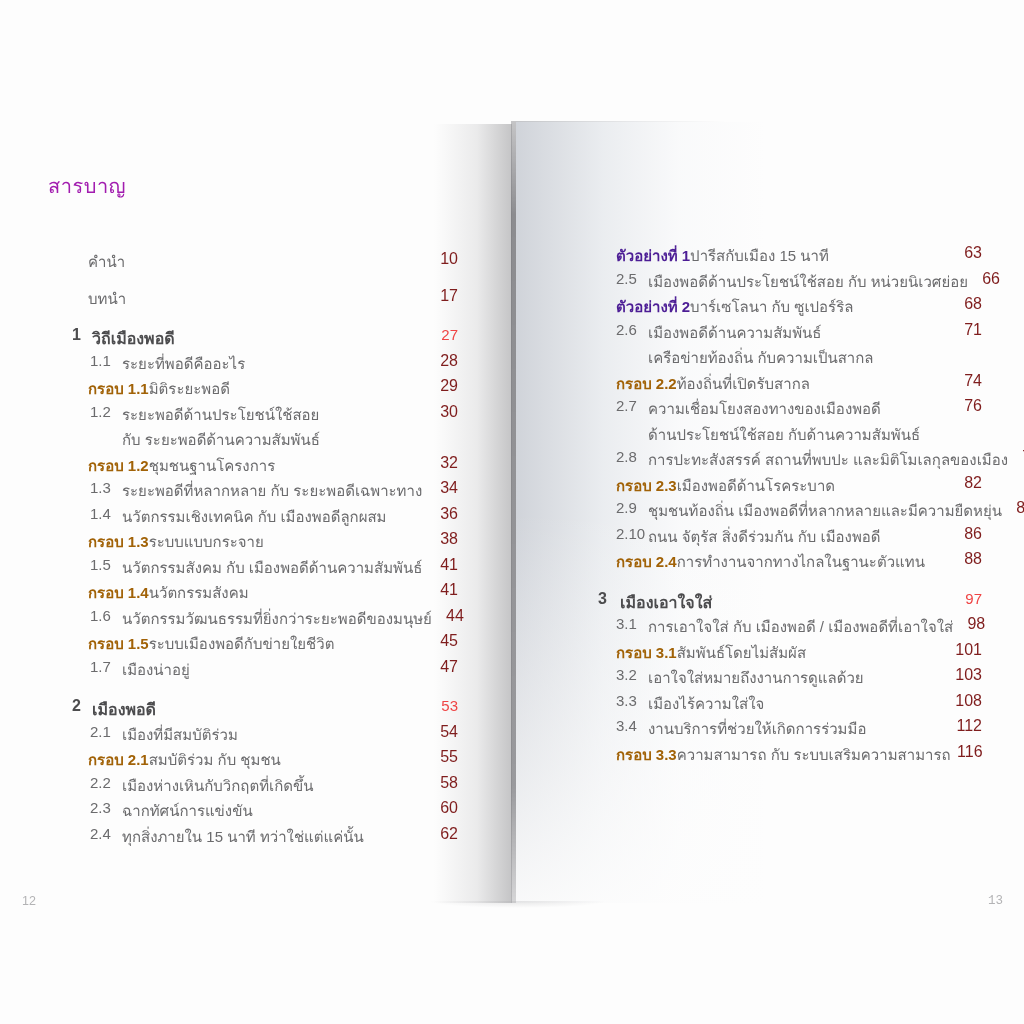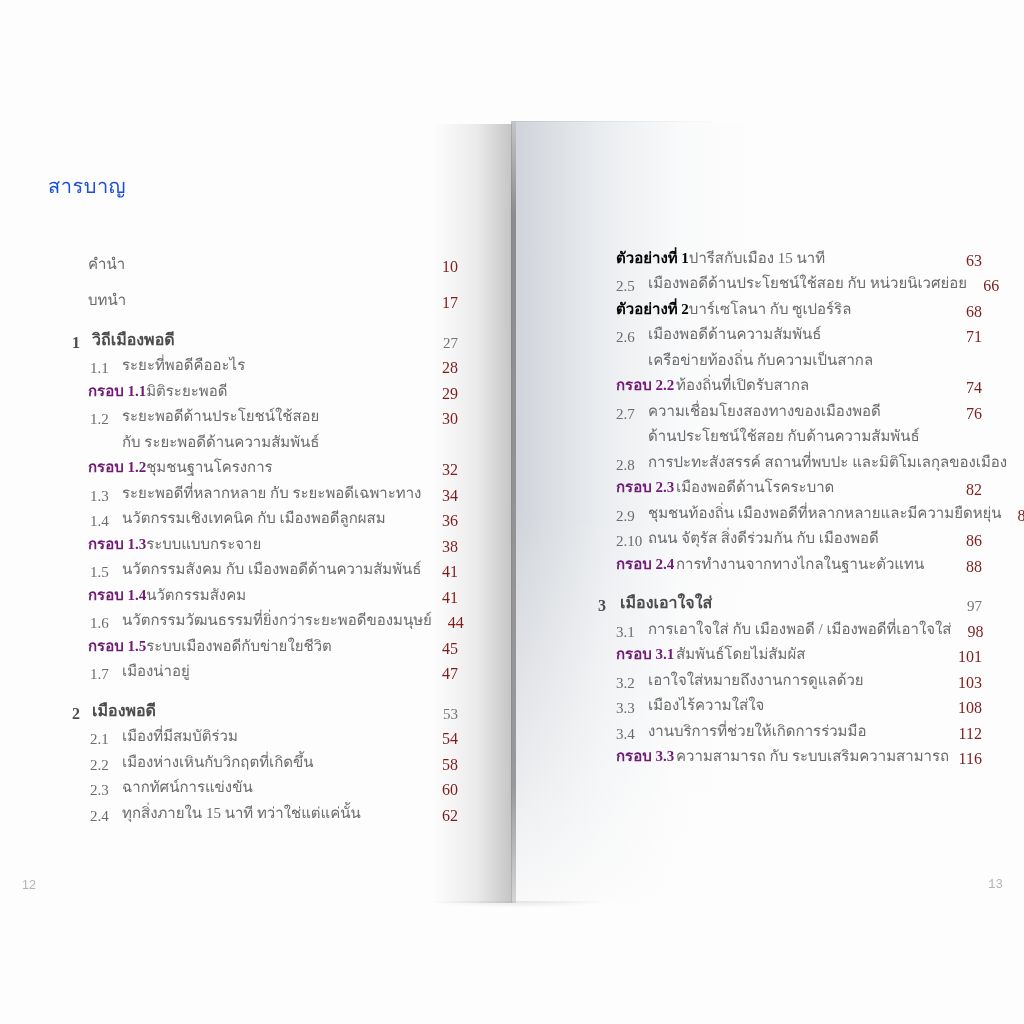--- a/index.html
+++ b/index.html
@@ -31,52 +31,52 @@
     left:516px;top:120.5px;width:210px;height:1.6px;
     background:linear-gradient(to right, rgba(148,151,157,0.55), rgba(185,188,193,0.32) 55%, rgba(255,255,255,0));
   }
   #page-bottom-shadow{
     left:428px;top:901px;width:180px;height:7px;
     background:radial-gradient(ellipse at 50% 0%, rgba(168,168,171,0.28), rgba(255,255,255,0) 70%);
   }
   
   #toc-title{
     position:absolute;left:48px;top:170px;
-    font-size:20px;color:#1d4ed8;letter-spacing:0.5px;
-  }
-  .folio{position:absolute;font-size:12.5px;color:#b3b3b5;}
+    font-size:20px;color:#a21caf;letter-spacing:0.5px;
+  }
+  .folio{position:absolute;font-size:12.5px;color:#b3b3b5;margin-top:16px;}
   #folio-left{left:22px;top:878px;}
   #folio-right{left:988px;top:878px;font-family:Liberation Mono, monospace;}
 
   .page{position:absolute;}
   #page-left-entries{left:70px;top:250px;width:388px;}
   #page-right-entries{left:616px;top:244px;width:366px;}
 
-  .row{display:flex;align-items:flex-end;height:25.5px;font-size:15px;color:#6b6b6d;font-family:Liberation Serif, serif;}
+  .row{display:flex;align-items:flex-start;height:25.5px;font-size:15px;color:#6b6b6d;}
   .row .prefix{flex:0 0 auto;white-space:nowrap;}
   .row .txt{flex:1 1 auto;white-space:nowrap;}
   .row .pg{flex:0 0 auto;text-align:right;min-width:26px;margin-left:6px;font-size:16px;color:#7f1d1d;}
 
   .front{margin-bottom:11px;padding-left:18px;}
   .chapter{margin-top:14px;font-weight:700;color:#4c4c4e;font-size:16px;}
-  .chapter .pg{font-weight:400;font-size:15px;color:#737373;}
+  .chapter .pg{font-weight:400;font-size:15px;color:#ef4444;}
   #page-left-entries .chapter{padding-left:2px;}
   #page-left-entries .chapter .prefix{min-width:20px;}
   #page-right-entries .chapter{margin-left:-18px;}
   #page-right-entries .chapter .prefix{min-width:22px;}
 
   .sub .prefix{min-width:32px;}
   #page-left-entries .sub{padding-left:20px;}
 
-  .box .prefix{font-weight:700;color:#701a75;}
+  .box .prefix{font-weight:700;color:#a16207;}
   #page-left-entries .box{padding-left:18px;}
   #page-left-entries .box .prefix{min-width:57px;}
   #page-right-entries .box .prefix{min-width:60px;}
 
-  .example .prefix{font-weight:700;color:#000000;min-width:52px;}
+  .example .prefix{font-weight:700;color:#4c1d95;min-width:52px;}
 
   #page-left-entries .sub-cont{padding-left:52px;}
   #page-right-entries .sub-cont{padding-left:32px;}
   #page-right-entries .box-cont{padding-left:60px;}
 </style>
 </head>
 <body>
 
 <div class="shade" id="gutter-shade-left"></div>
 <div class="shade" id="gutter-line"></div>
@@ -171,20 +171,25 @@
     <div class="row chapter">
       <span class="prefix">2</span>
       <span class="txt">เมืองพอดี</span>
       <span class="pg">53</span>
     </div>
     <div class="row sub">
       <span class="prefix">2.1</span>
       <span class="txt">เมืองที่มีสมบัติร่วม</span>
       <span class="pg">54</span>
     </div>
+    <div class="row box">
+      <span class="prefix">กรอบ 2.1</span>
+      <span class="txt">สมบัติร่วม กับ ชุมชน</span>
+      <span class="pg">55</span>
+    </div>
     <div class="row sub">
       <span class="prefix">2.2</span>
       <span class="txt">เมืองห่างเหินกับวิกฤตที่เกิดขึ้น</span>
       <span class="pg">58</span>
     </div>
     <div class="row sub">
       <span class="prefix">2.3</span>
       <span class="txt">ฉากทัศน์การแข่งขัน</span>
       <span class="pg">60</span>
     </div>

